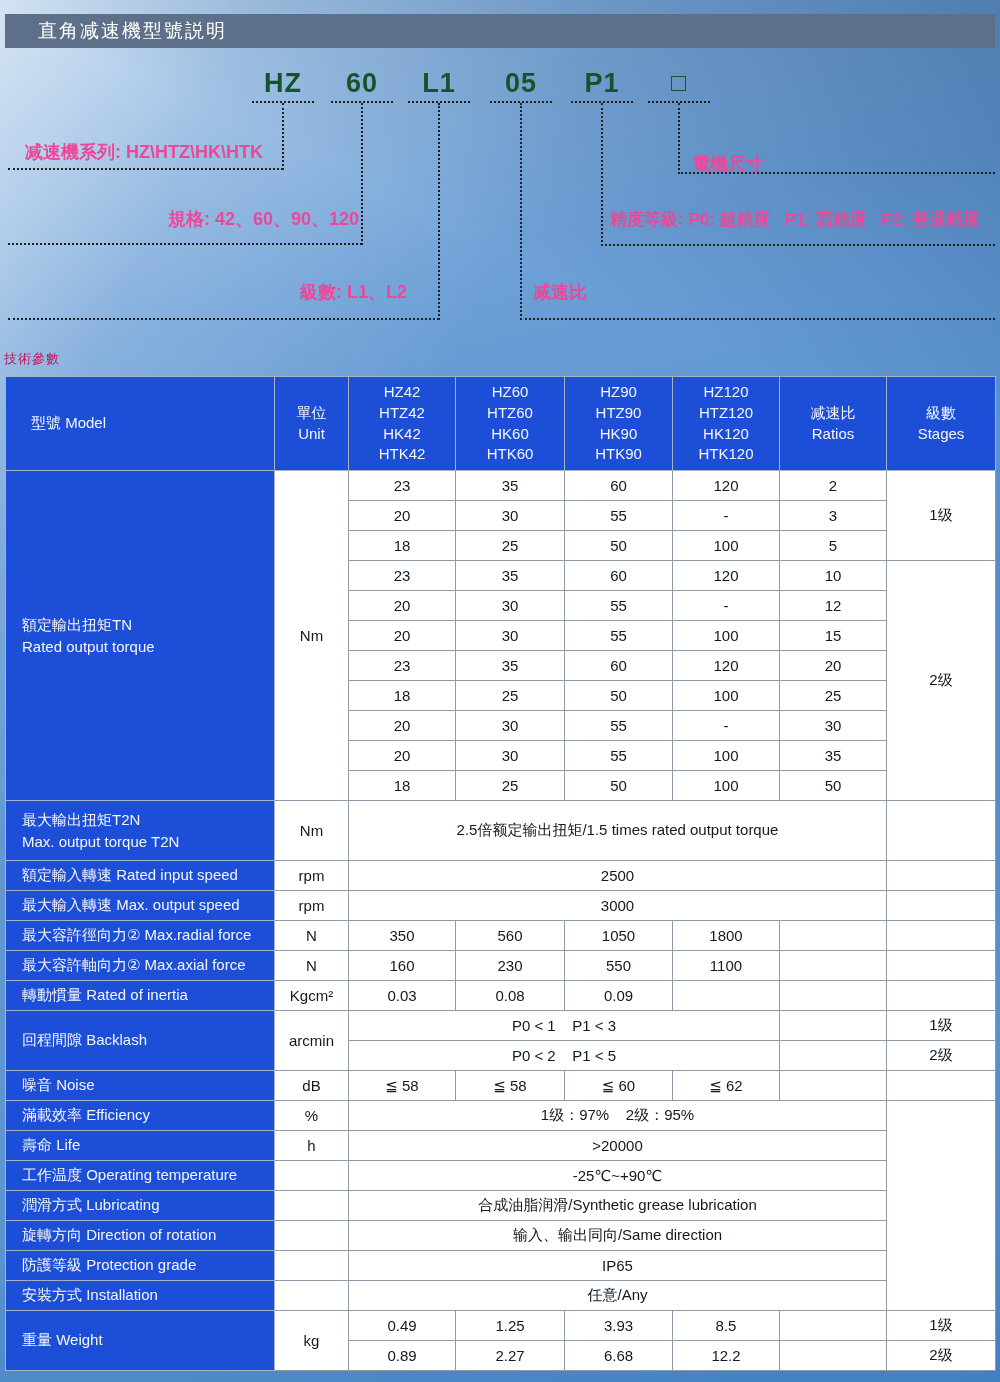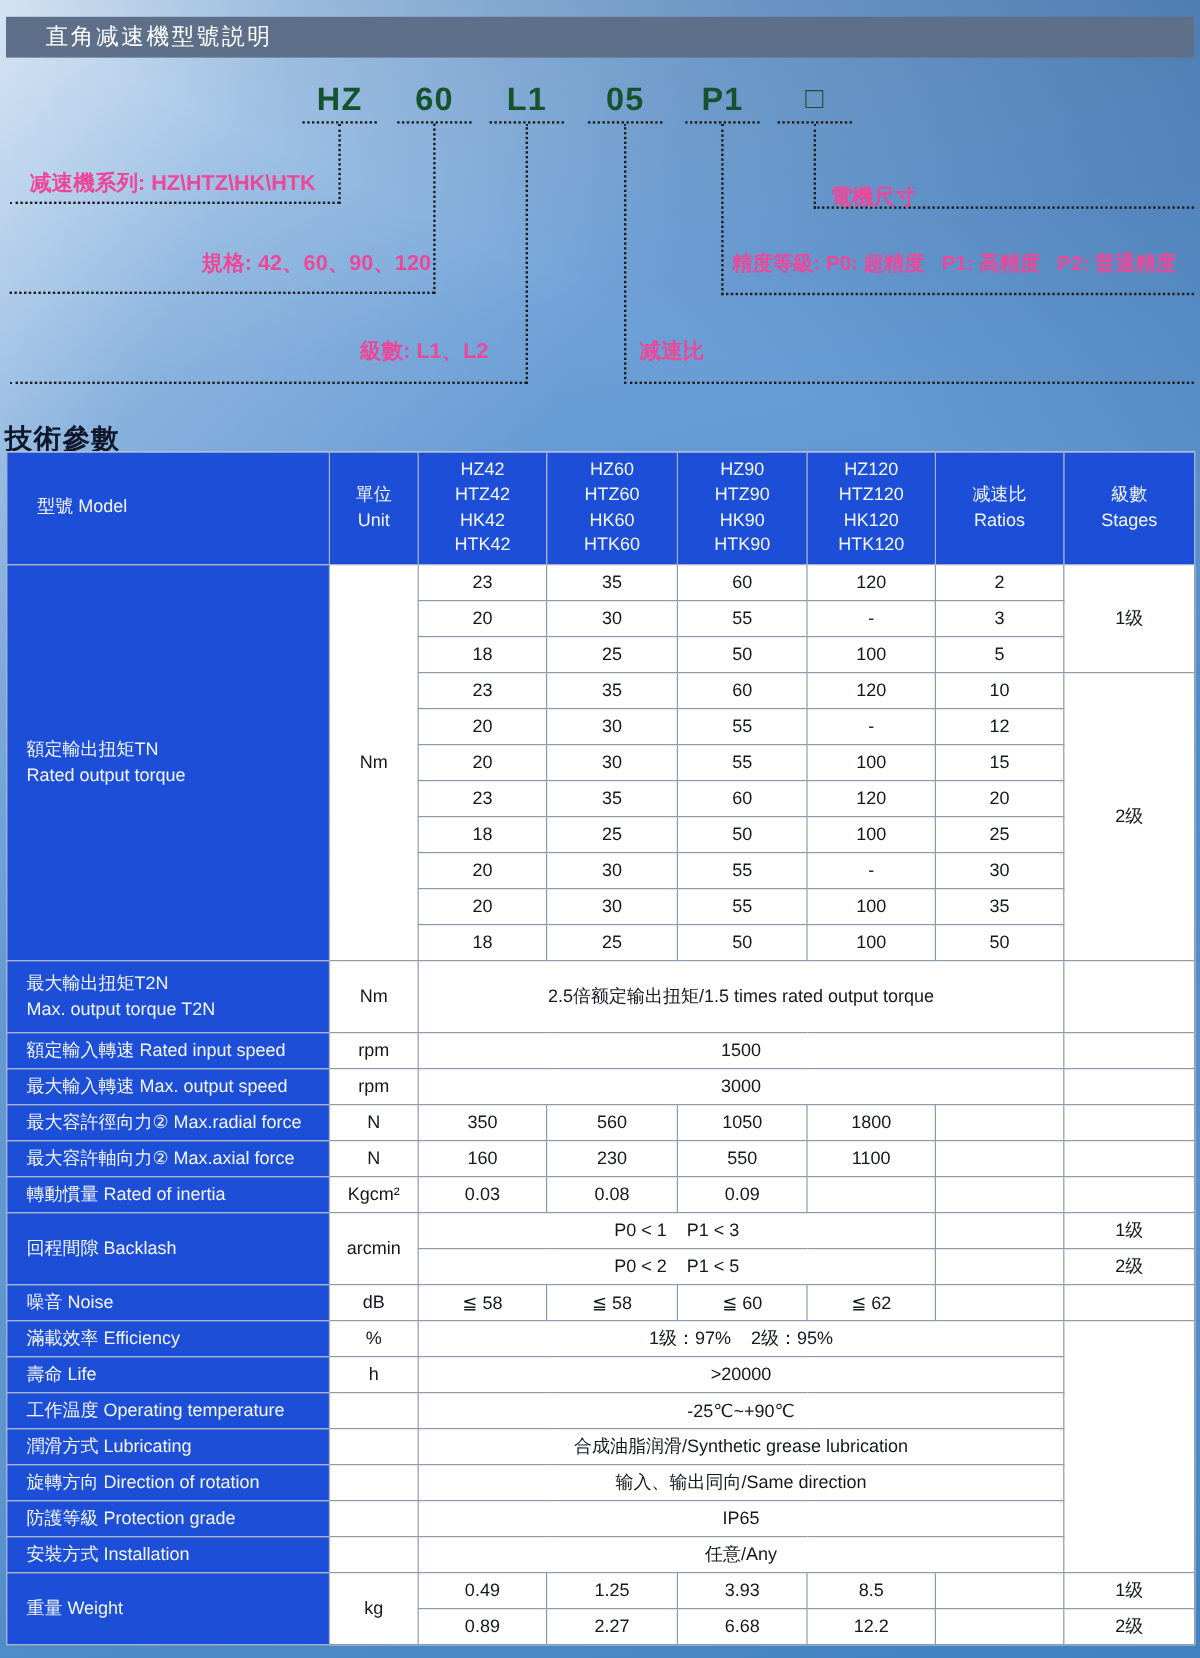--- a/index.html
+++ b/index.html
@@ -17,21 +17,21 @@
     left:5px;top:14px;width:990px;height:34px;background:#5e7089;
     display:flex;align-items:center;
   }
   .title-bar span{color:#fff;font-size:19px;font-weight:normal;margin-left:33px;letter-spacing:2px;}
   
   .code{font-size:27px;font-weight:bold;color:#14532d;width:90px;text-align:center;letter-spacing:1px;}
   .dotH{border-bottom:2px dotted #1f1f1f;height:0;}
   .dotV{border-left:2px dotted #1f1f1f;width:0;}
   .lab{font-size:18px;font-weight:600;color:#ec4899;white-space:pre;}
   .lab.small{font-size:17px;}
-  .section-heading{left:4px;top:350px;font-size:23px;font-weight:bold;color:#0f172a;letter-spacing:1px;}
+  .section-heading{left:4px;top:350px;font-size:13px;font-weight:normal;color:#be185d;letter-spacing:1px;}
   
   .params{border-collapse:collapse;table-layout:fixed;width:990px;position:absolute;left:5px;top:376px;background:#fff;}
   .params td,.params th{border:1px solid #8e9aa8;font-size:15px;color:#15181c;background:#fff;text-align:center;padding:0;font-weight:normal;}
   .params .dk{background:#1d4ed8;color:#f3f6fa;border-color:#a3b2c6;}
   .params .lbl{text-align:left;padding-left:16px;}
   .params thead th{line-height:1.38;white-space:pre-line;}
   .params thead .lbl{padding-left:25px;}
   .hr{height:94px;}
   .r{height:30px;}
   .tall{height:60px;}
@@ -212,21 +212,21 @@
       <td class="dk lbl ml">最大輸出扭矩T2N
 Max. output torque T2N</td>
       <td>Nm</td>
       <td colspan="5">2.5倍额定输出扭矩/1.5 times rated output torque</td>
       <td></td>
     </tr>
 
     <tr class="r">
       <td class="dk lbl">額定輸入轉速 Rated input speed</td>
       <td>rpm</td>
-      <td colspan="5">1500</td>
+      <td colspan="5">2500</td>
       <td></td>
     </tr>
 
     <tr class="r">
       <td class="dk lbl">最大輸入轉速 Max. output speed</td>
       <td>rpm</td>
       <td colspan="5">3000</td>
       <td></td>
     </tr>
 

